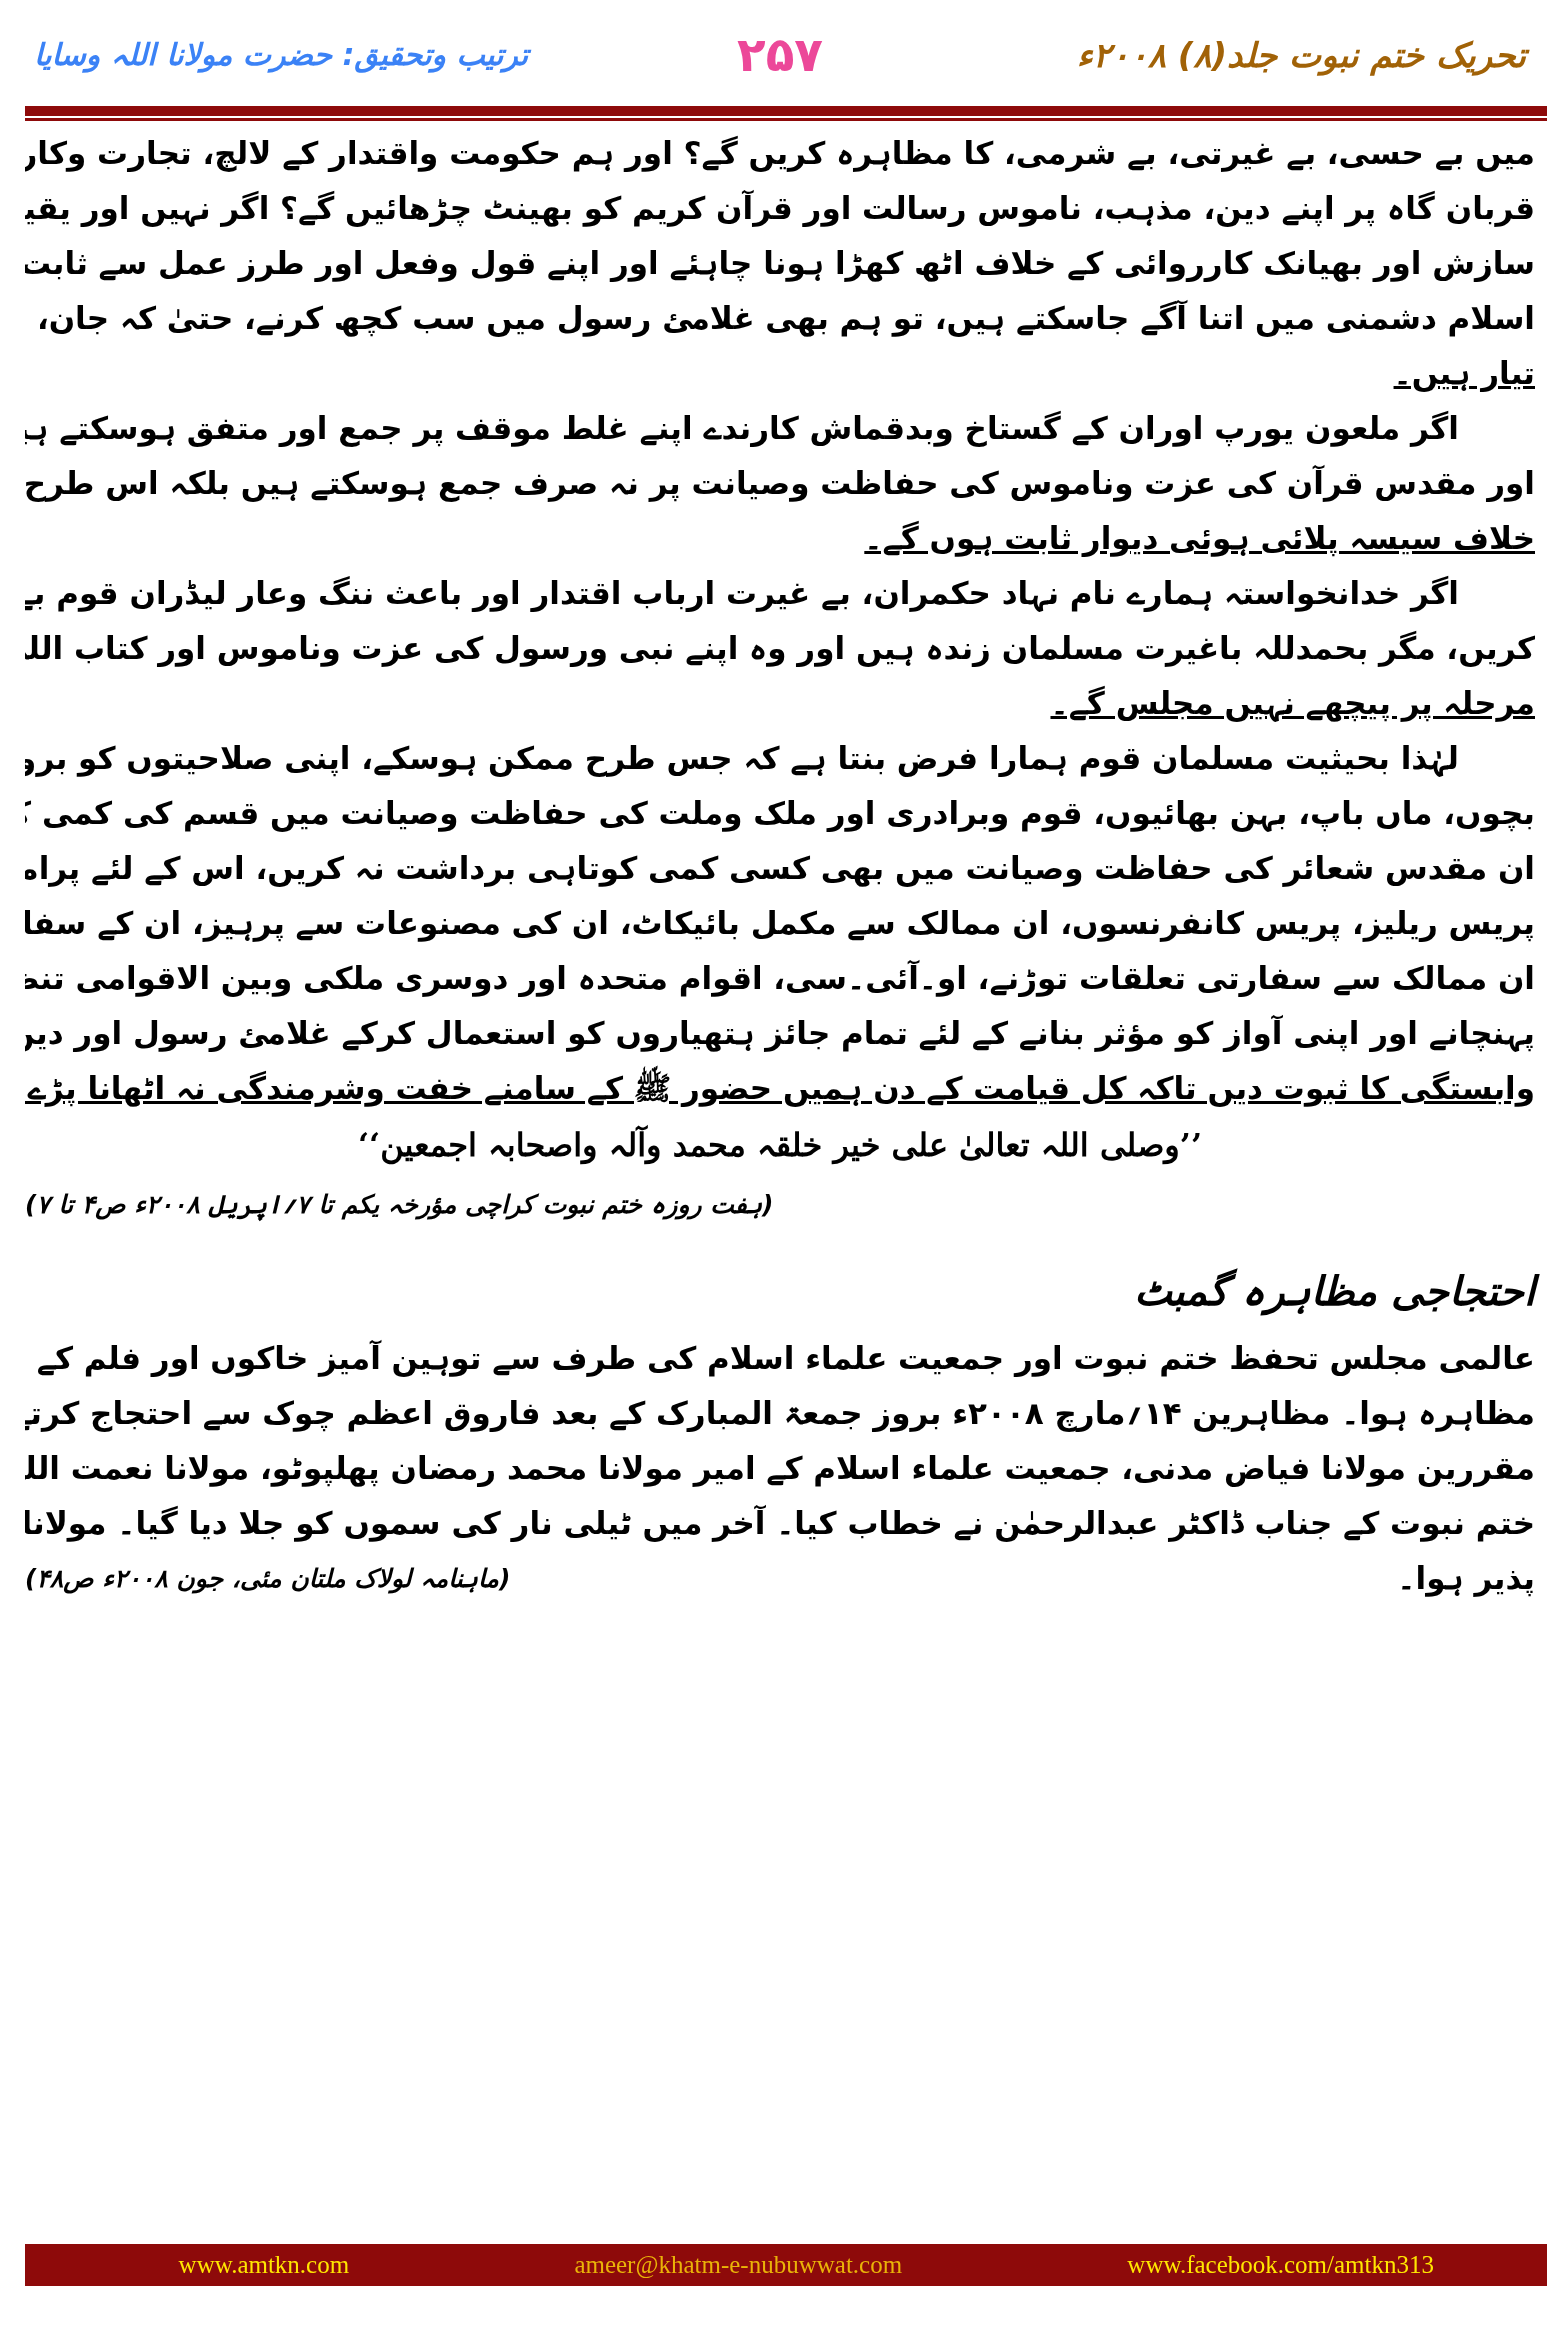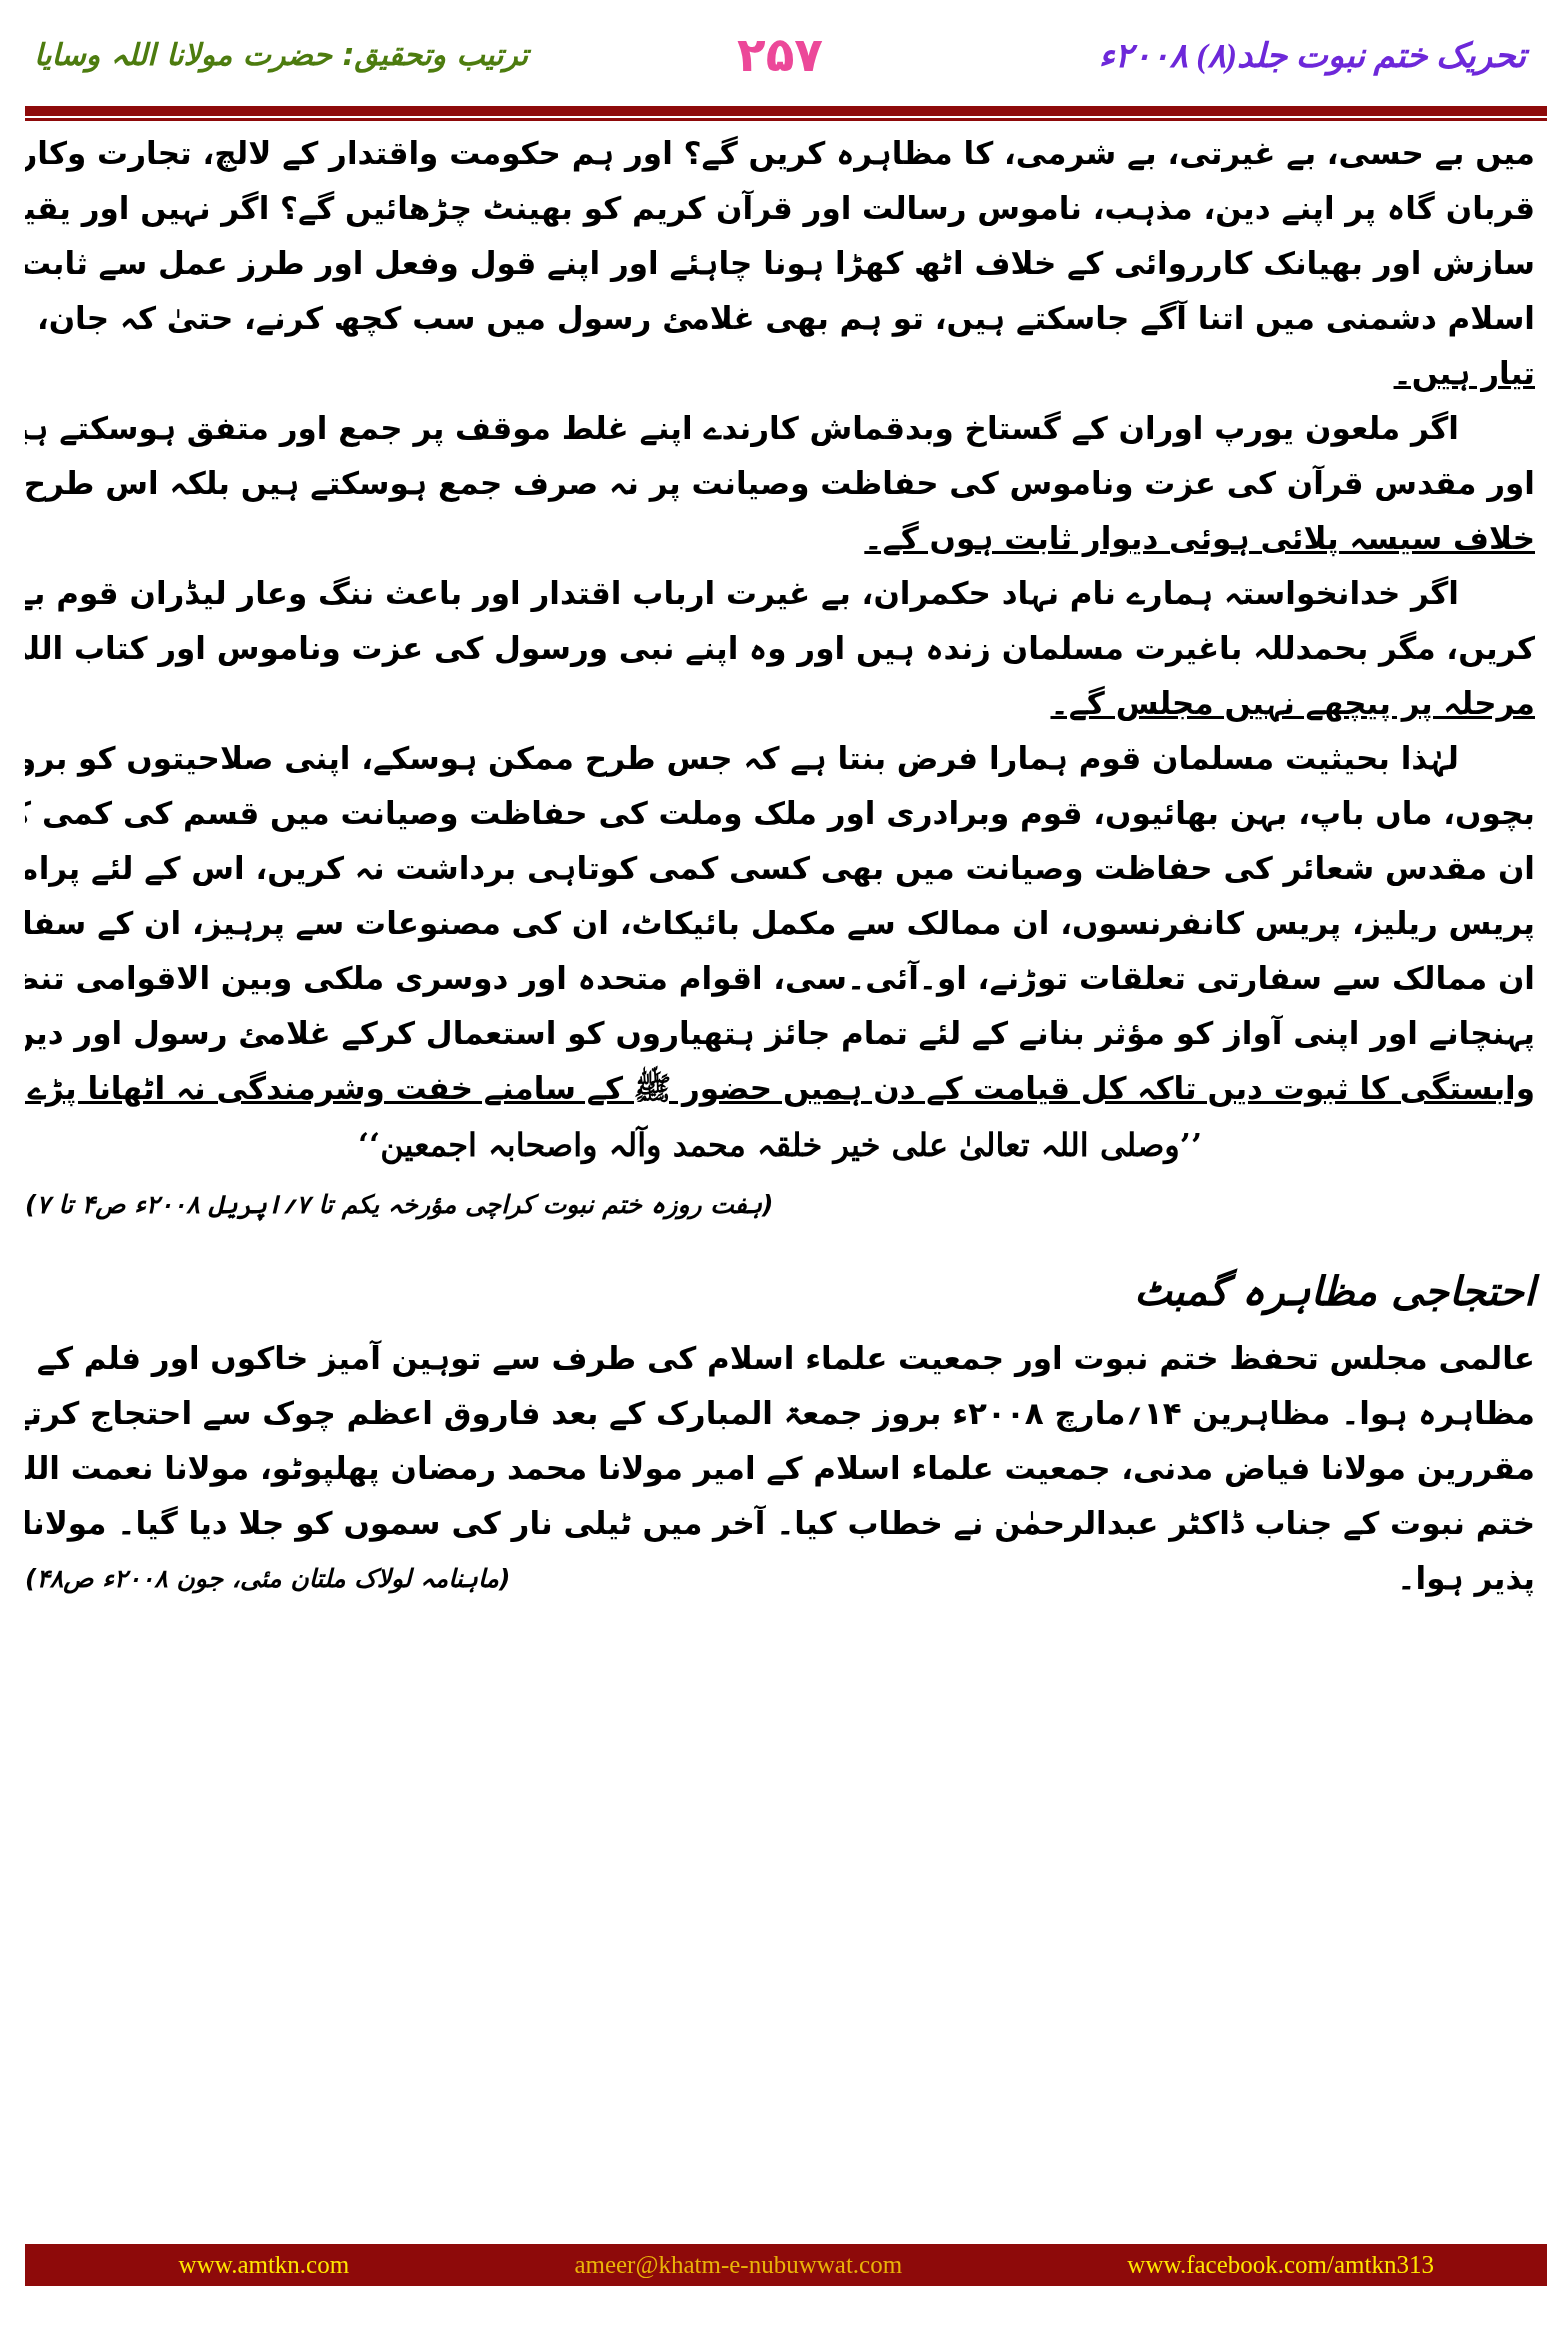--- a/index.html
+++ b/index.html
@@ -2,22 +2,22 @@
 <html style="font-size:13.4px"><head>
 <meta charset="utf-8">
 <style>
   html, body { margin: 0; padding: 0; background: #ffffff; }
   body { width: 1560px; height: 2330px; position: relative; overflow: hidden;
          font-family: "DejaVu Sans", sans-serif; color: #000; }
   .page { position: absolute; left: 0; top: 0; width: 1560px; height: 2330px; }
 
   
   .hdr { position: absolute; top: 25px; left: 34px; right: 34px; height: 67px; direction: rtl; }
-  .hdr-right { position: absolute; right: 0; top: 10px; color: #6d28d9; font-size: 34px; font-weight: bold; font-style: italic; white-space: nowrap; font-family: Liberation Serif, serif; }
-  .hdr-left  { position: absolute; left: 0; top: 11.8px; color: #4d7c0f; font-size: 30px; font-weight: bold; font-style: italic; white-space: nowrap; }
+  .hdr-right { position: absolute; right: 0; top: 10px; color: #a16207; font-size: 34px; font-weight: bold; font-style: italic; white-space: nowrap; }
+  .hdr-left  { position: absolute; left: 0; top: 11.8px; color: #3b82f6; font-size: 30px; font-weight: bold; font-style: italic; white-space: nowrap; }
   .hdr-num   { position: absolute; left: 50%; transform: translateX(-50%); top: 1.7px; color: #ec4899; font-size: 47px; font-weight: bold; white-space: nowrap; }
   .rule-thick { position: absolute; left: 25px; right: 13.4px; top: 106px; height: 10px; background: #8e0a0a; }
   .rule-thin  { position: absolute; left: 25px; right: 13.4px; top: 118px; height: 3.4px;  background: #8e0a0a; }
 
   
   .body { position: absolute; top: 126px; left: 25px; right: 25px; direction: rtl; }
   .line { height: 55px; line-height: 55px; font-size: 31px; font-weight: bold; white-space: nowrap;
           text-align: justify; text-align-last: justify; overflow: hidden; }
   .line.last { text-align-last: right; text-decoration: underline; }
   .line.indent { padding-right: 76px; }

